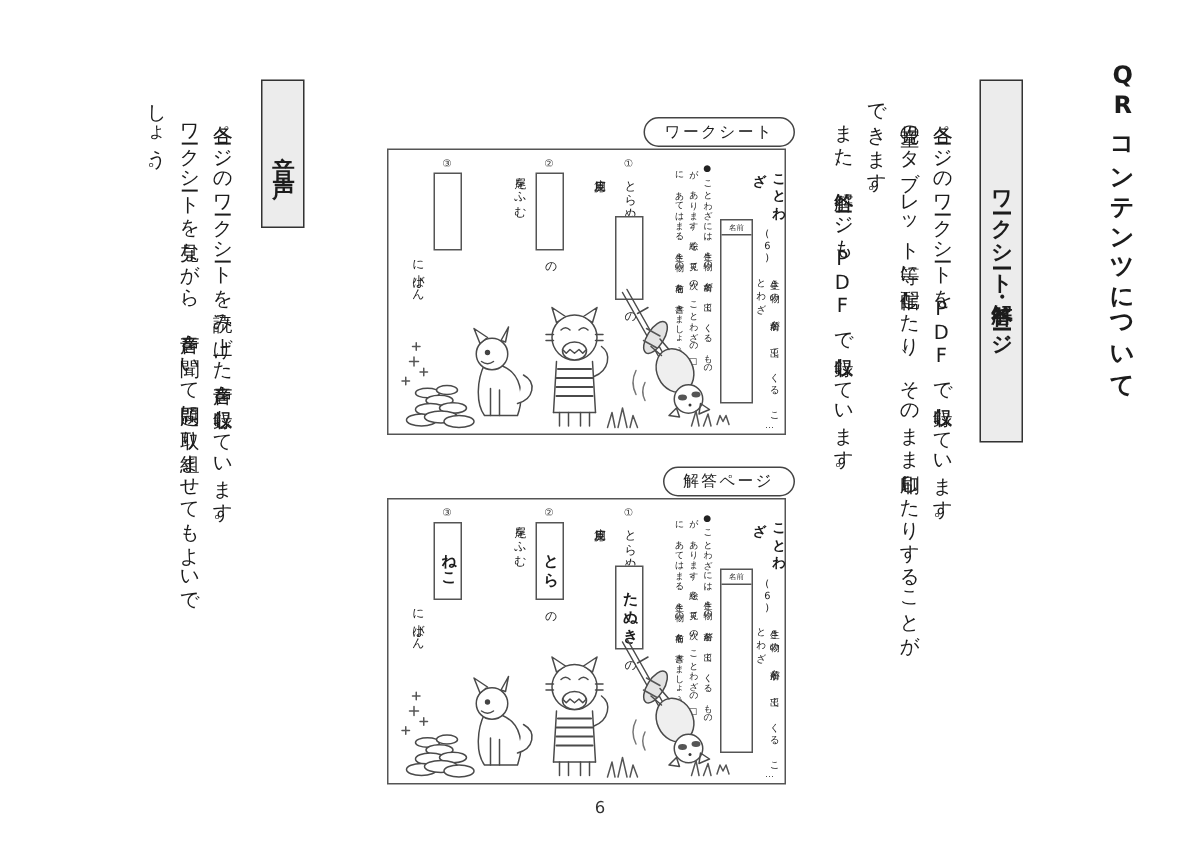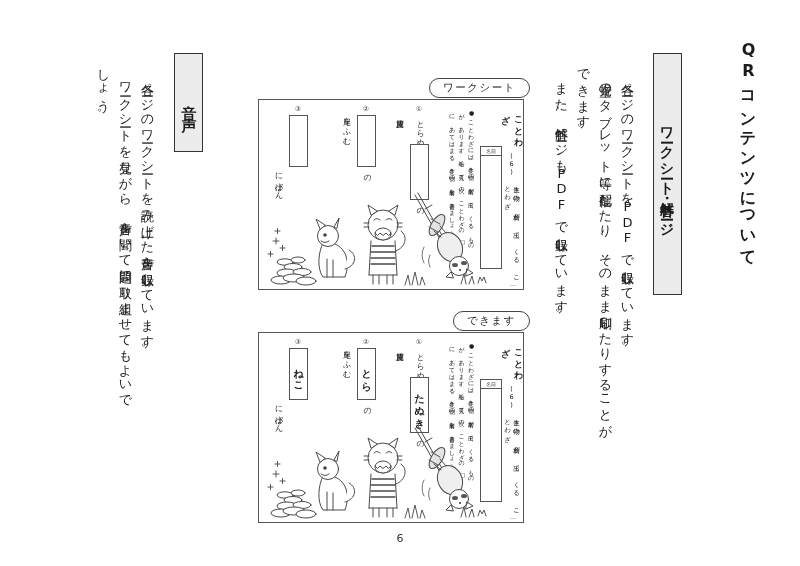--- a/index.html
+++ b/index.html
@@ -186,21 +186,21 @@
             <path d="M196 95 l3 -10 l2 10 M204 95 l3 -8 l2 8"></path>
             <path d="M213 94 l2 -6 l2 4 l2 -4 l2 6"></path>
           </g>
         </g>
       </svg>
       <div class="footer-mark">…</div>
     </div>
   </div>
 
   <div class="figure" id="fig2">
-    <div class="tab">できます</div>
+    <div class="tab">解答ページ</div>
     <div class="frame">
       <div class="ws-title-col">
         <span class="v ws-title">ことわざ</span>
         <span class="v ws-num">(6)</span>
         <span class="v ws-sub">生き物の 名前が 出て くる ことわざ</span>
       </div>
       <div class="name-box">
         <span class="name-label">名前</span>
       </div>
       <div class="ws-instruction">●ことわざには、生き物の 名前が 出て くる ものが あります。絵を 見て、次の ことわざの □に あてはまる 生き物の 名前を 書きましょう。</div>

